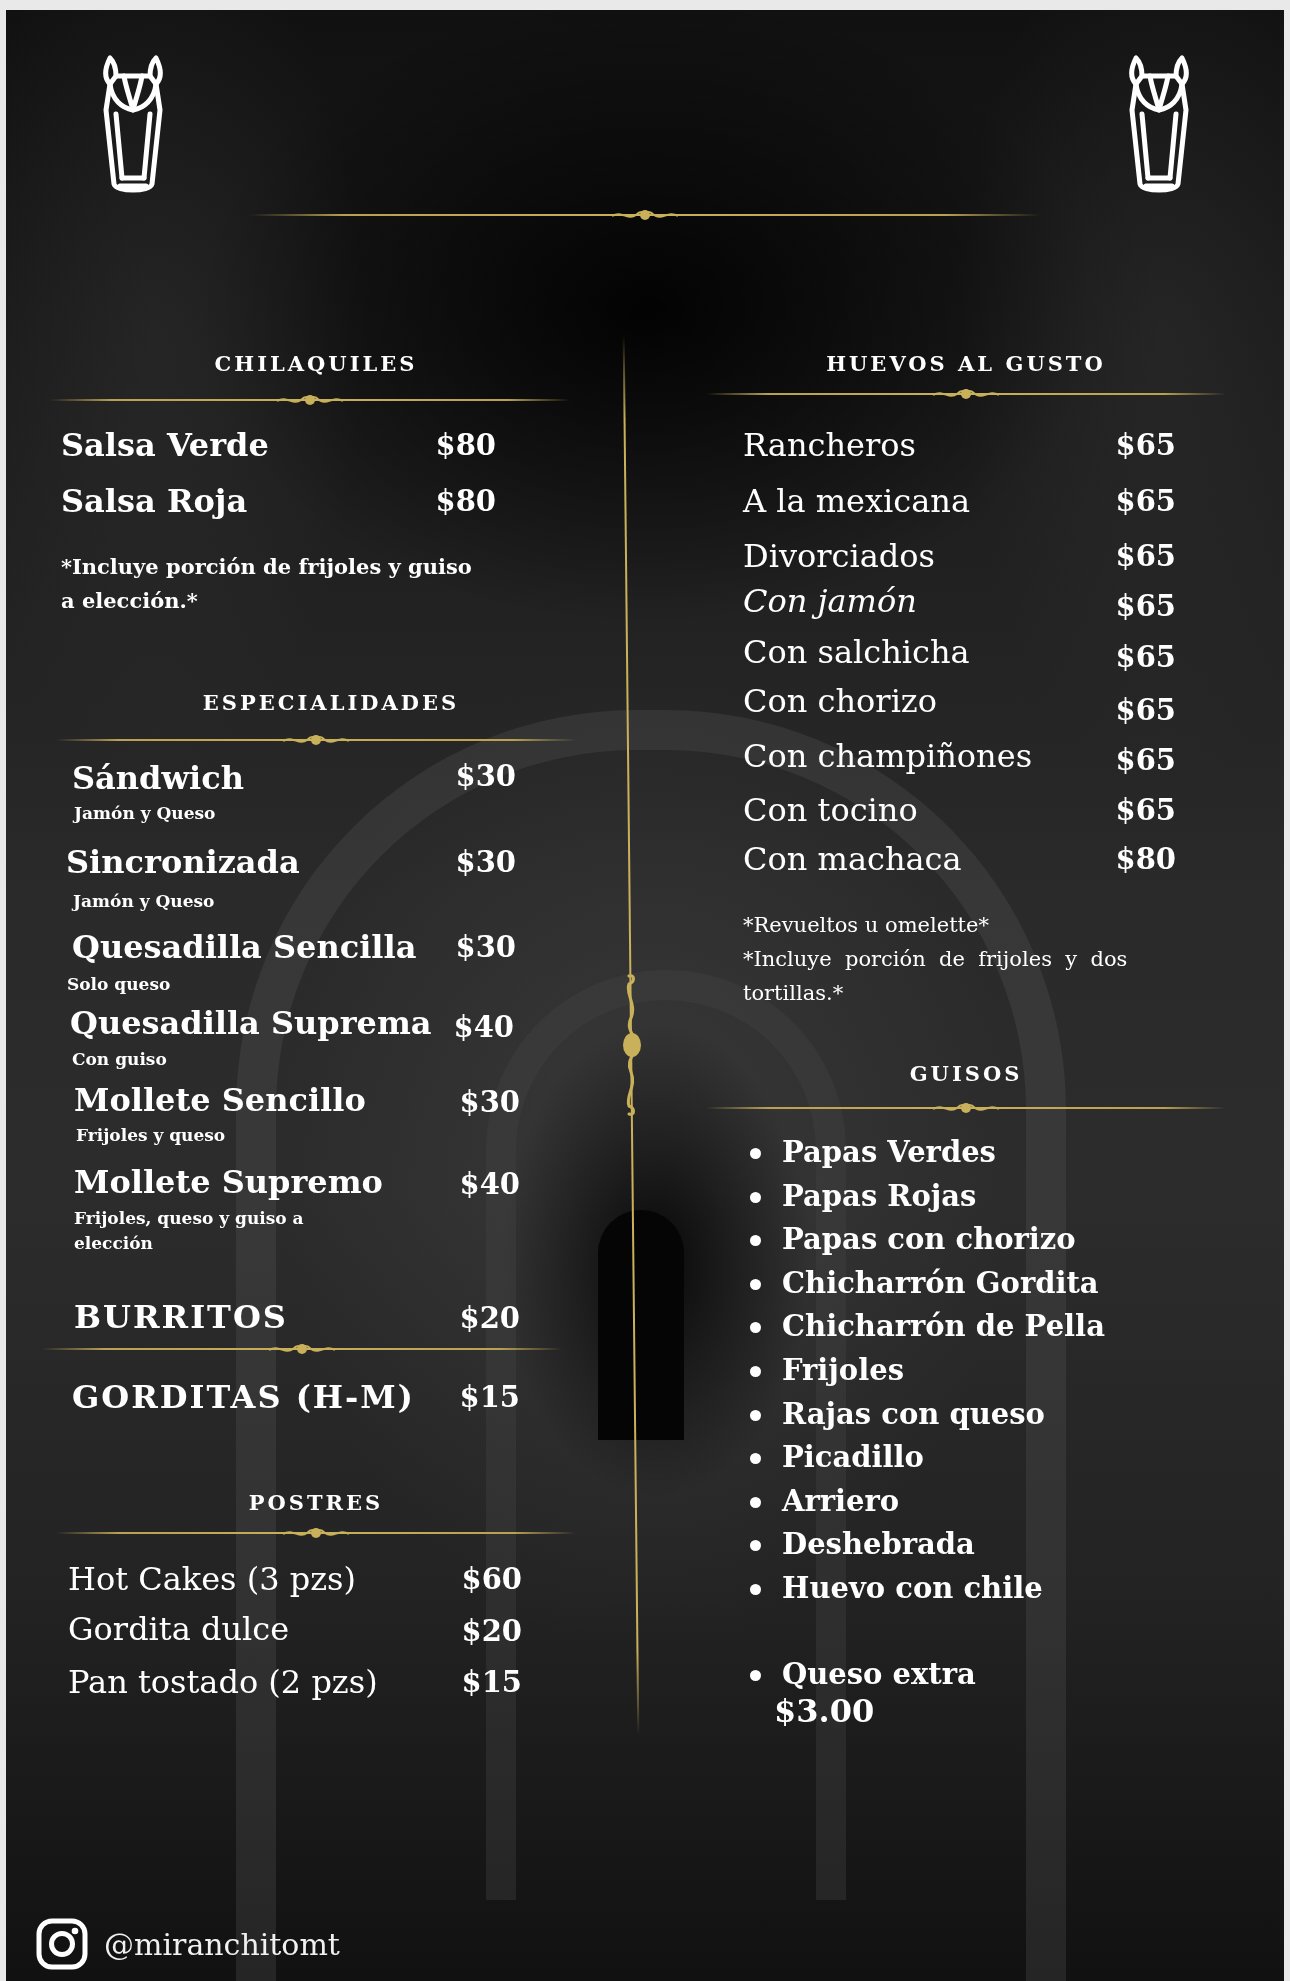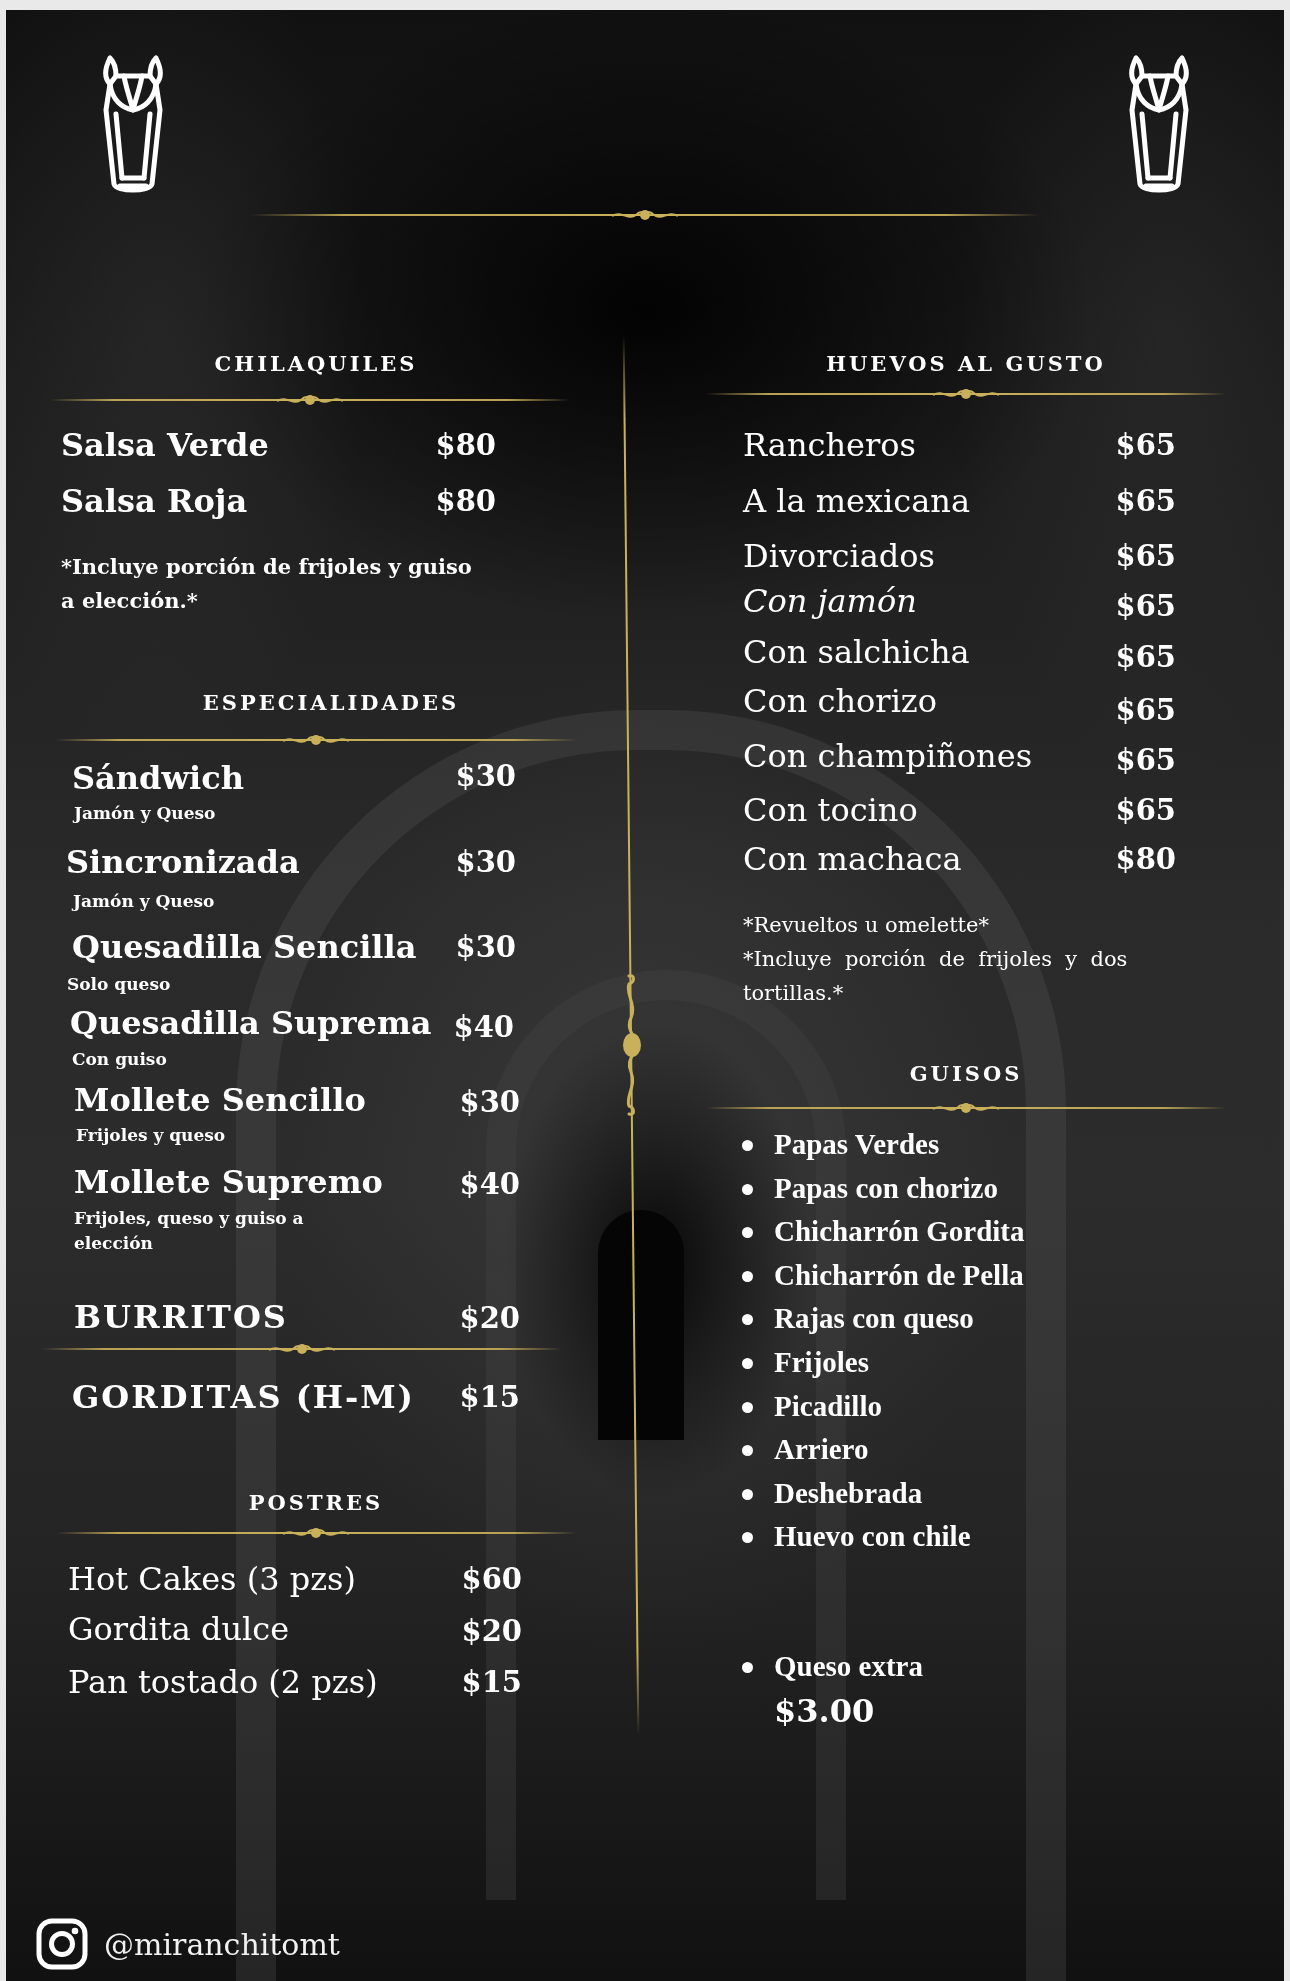--- a/index.html
+++ b/index.html
@@ -35,21 +35,21 @@
   }
   .orn { position: absolute; left: 50%; top: -7px; transform: translateX(-50%); width: 70px; height: 16px; }
   .sec-title {
     font-weight: bold; font-size: 21px; letter-spacing: 3px; text-align: center;
     line-height: 36px;
   }
   .item { font-weight: bold; font-size: 32px; line-height: 34px; white-space: nowrap; }
   .price { font-weight: bold; font-size: 29px; line-height: 34px; text-align: right; white-space: nowrap; }
   .sub { font-weight: bold; font-size: 17px; line-height: 22px; }
   .note { font-weight: bold; font-size: 21px; line-height: 34px; }
-  .bullet-list { list-style: none; margin: 0; padding: 0; font-family: Liberation Serif, serif; }
+  .bullet-list { list-style: none; margin: 8px; padding: 0; }
   .bullet-list li { position: relative; padding-left: 34px; font-weight: bold; font-size: 29px; line-height: 43.6px; white-space: nowrap; }
   .bullet-list li::before { content: ""; position: absolute; left: 2px; top: 17px; width: 11px; height: 11px; border-radius: 50%; background: #fff; }
   .social { font-family: "DejaVu Serif", serif; font-size: 30px; color: #f1f1f1; white-space: nowrap; }
 </style>
 </head>
 <body>
 
 <div class="poster">
 
   <div class="arch" style="left:230px; top:700px; width:750px; height:1300px;"></div>
@@ -219,25 +219,26 @@
   <section>
     <div class="abs sec-title" style="left:700px; width:520px; top:1046px;">GUISOS</div>
     <div class="abs gold-line" style="left:700px; top:1097px; width:520px;">
       <svg class="orn" viewBox="0 0 70 16">
           <path d="M2 9 C12 3,18 14,26 8 C30 4,33 4,35 8 C37 4,40 4,44 8 C52 14,58 3,68 9" fill="none" stroke="#c9b05a" stroke-width="2"></path>
           <circle cx="35" cy="8" r="5" fill="#c9b05a"></circle>
         </svg>
     </div>
     <ul class="abs bullet-list" style="left:734px; top:1113px;">
       <li>Papas Verdes</li>
+      <li>Papas Rojas</li>
       <li>Papas con chorizo</li>
       <li>Chicharrón Gordita</li>
       <li>Chicharrón de Pella</li>
+      <li>Frijoles</li>
       <li>Rajas con queso</li>
-      <li>Frijoles</li>
       <li>Picadillo</li>
       <li>Arriero</li>
       <li>Deshebrada</li>
       <li>Huevo con chile</li>
     </ul>
     <ul class="abs bullet-list" style="left:734px; top:1635px;">
       <li>Queso extra</li>
     </ul>
     <div class="abs item" style="left:768px; top:1684px;">$3.00</div>
   </section>

